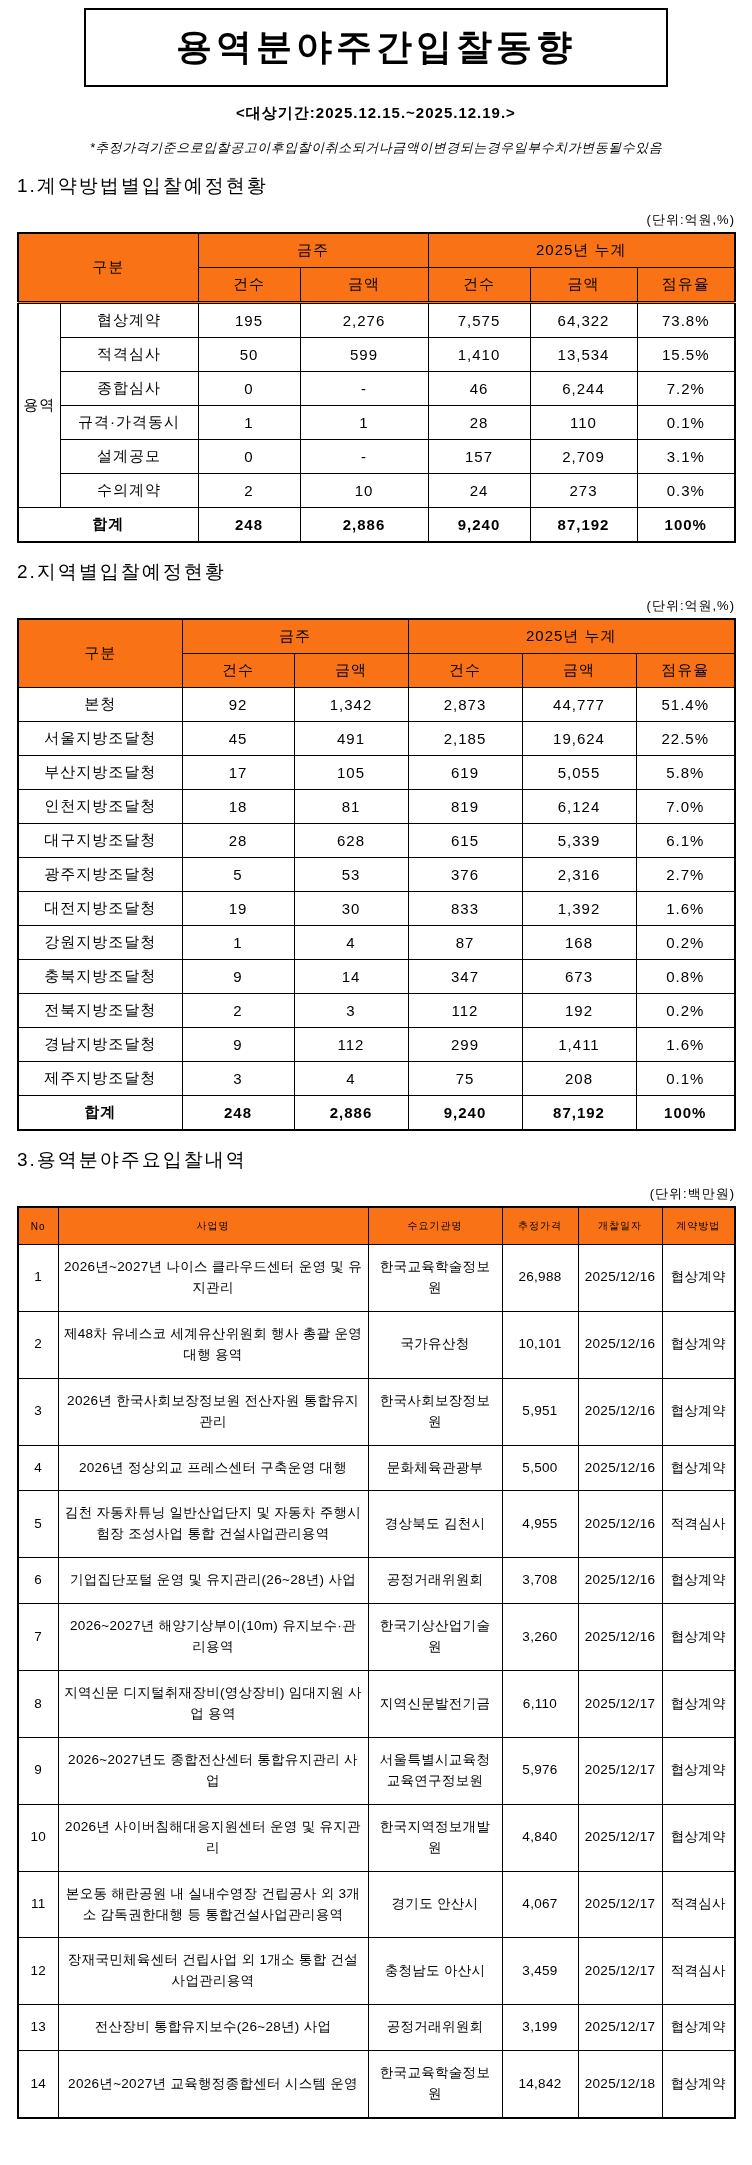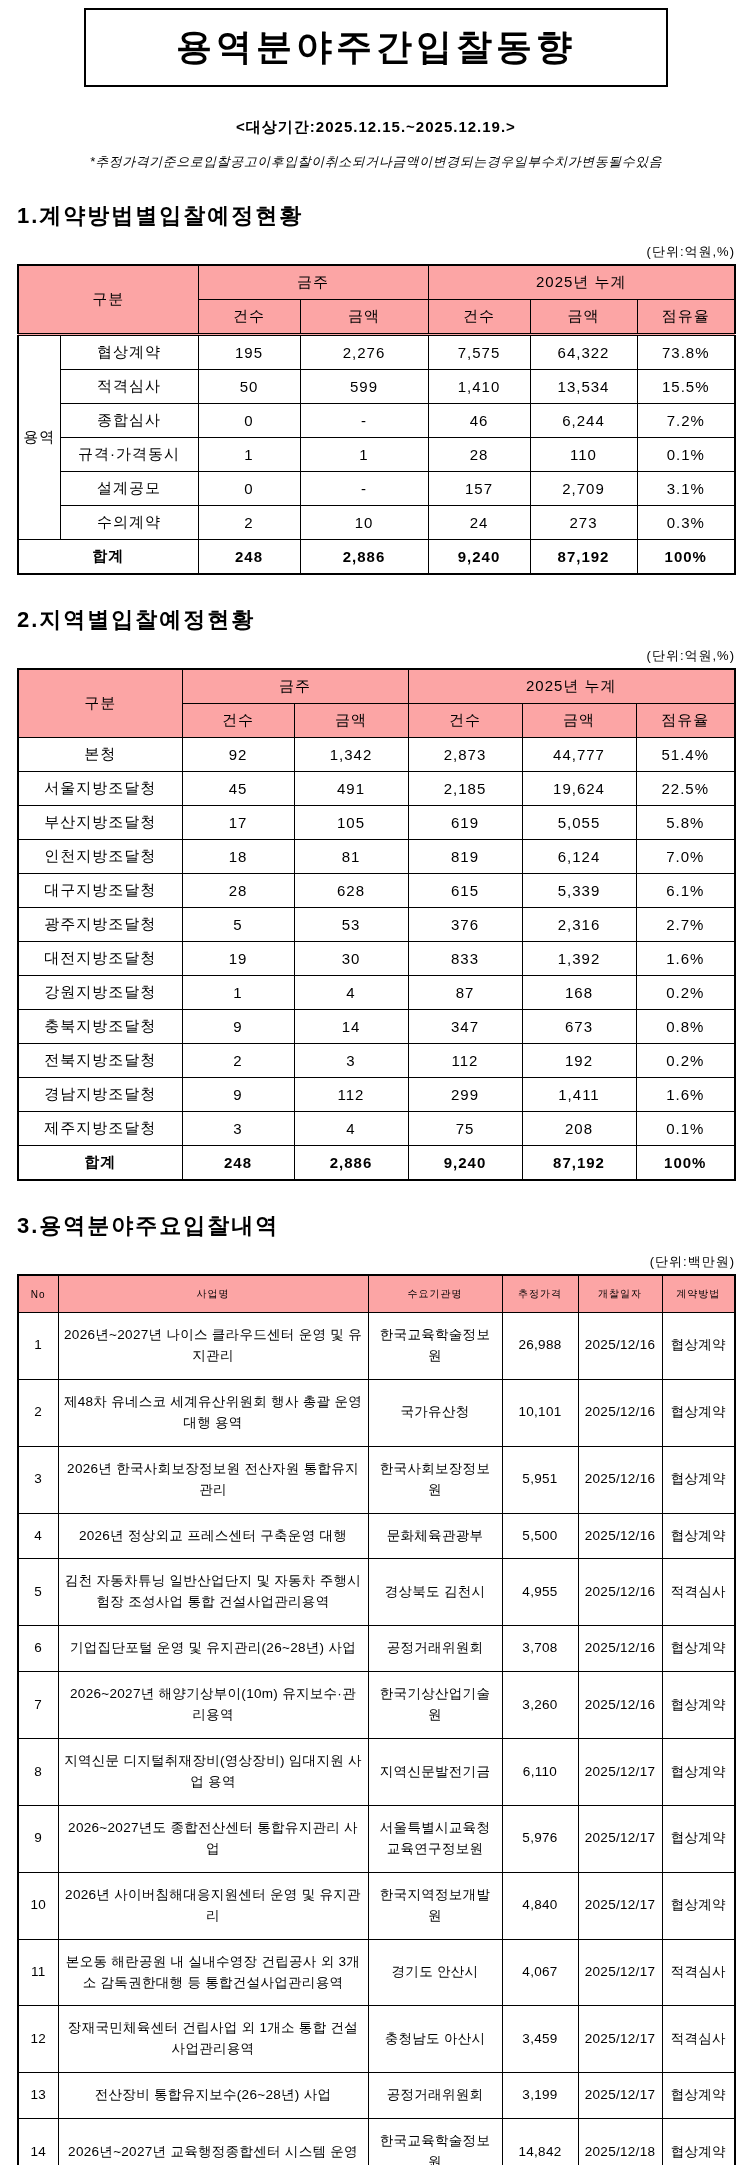--- a/index.html
+++ b/index.html
@@ -1,27 +1,27 @@
 <!DOCTYPE html>
 <html><head>
 <meta charset="utf-8">
 <style>
   html,body{margin:0;padding:0;background:#fff;color:#000;
     font-family:"Liberation Sans","DejaVu Sans",sans-serif;}
   .page{width:752px;box-sizing:border-box;padding:8px 17px 30px;}
   .title-box{width:552px;margin:0 auto;border:2px solid #000;text-align:center;
     font-size:36px;font-weight:bold;letter-spacing:4px;padding:13px 14px;}
-  .period{text-align:center;font-size:15px;letter-spacing:1px;margin-top:31px;font-weight:bold;}
+  .period{text-align:center;font-size:15px;letter-spacing:1px;margin-top:17px;font-weight:bold;}
   .note{text-align:center;font-size:13px;margin-top:16px;letter-spacing:0.5px;font-style:italic;}
-  .section-heading{font-size:22px;font-weight:bold;letter-spacing:2px;margin:30px 0 0 0;}
+  .section-heading{font-size:19px;font-weight:normal;letter-spacing:2px;margin:16px 0 0 0;}
   .unit{text-align:right;font-size:13px;letter-spacing:1px;margin:12px 0 3px 0;}
   table{border-collapse:collapse;width:717px;table-layout:fixed;border:2px solid #000;}
   th,td{border:1px solid #000;text-align:center;vertical-align:middle;
     font-weight:normal;word-break:break-word;}
-  thead th{background:#fca5a5;}
+  thead th{background:#f97316;}
   .t12 th,.t12 td{font-size:15px;padding:7px 2px;letter-spacing:1px;}
   .t1 tbody tr:first-child td{border-top:3px double #000;}
   tr.total td{font-weight:bold;}
   .t3 th{font-size:10px;padding:11px 2px;letter-spacing:1px;}
   .t3 td{font-size:13.5px;padding:12px 5px;line-height:1.55;letter-spacing:0.3px;}
 </style>
 </head>
 <body>
 
 <div class="page">

